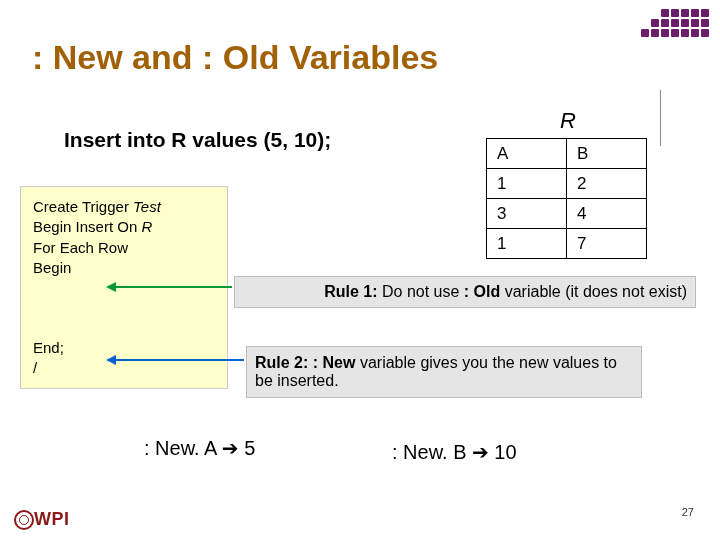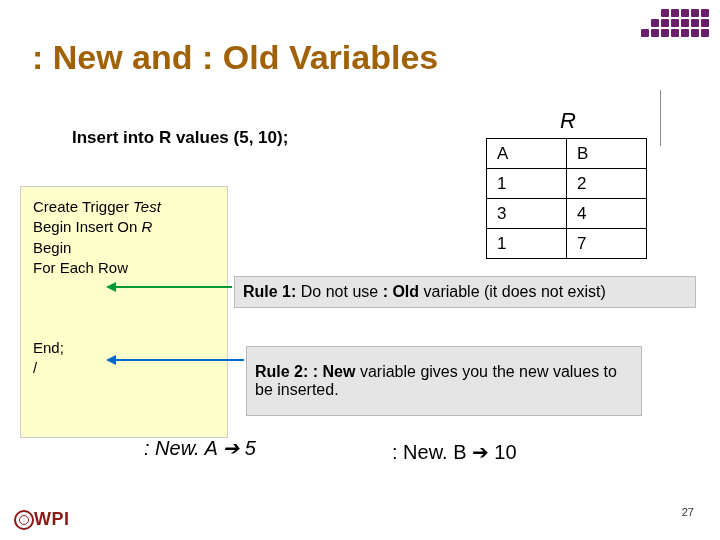--- a/index.html
+++ b/index.html
@@ -28,22 +28,22 @@
     position: absolute;
     top: 38px;
     left: 32px;
     font-size: 34px;
     font-weight: bold;
     color: #a16207;
   }
   .insert-stmt {
     position: absolute;
     top: 128px;
-    left: 72px;
-    font-size: 17px;
+    left: 64px;
+    font-size: 21px;
     font-weight: bold;
     color: #000;
   }
   .table-R-label {
     position: absolute;
     top: 108px;
     left: 560px;
     font-size: 22px;
     font-style: italic;
     color: #000;
@@ -70,48 +70,49 @@
     padding: 4px 10px;
     font-size: 17px;
     background: #fff;
     font-weight: normal;
   }
   .code-box {
     position: absolute;
     top: 186px;
     left: 20px;
     width: 208px;
-    height: 252px;
+    height: 203px;
     background: #ffffcc;
     border: 1px solid #ccc;
     padding: 10px 12px;
     font-size: 15px;
     color: #000;
     line-height: 1.35;
   }
   .code-box .line { white-space: nowrap; }
   .code-box .spacer { height: 20px; }
   .rule1 {
     position: absolute;
     top: 276px;
     left: 234px;
     width: 462px;
     background: #e5e5e5;
     border: 1px solid #bbb;
     padding: 6px 8px;
     font-size: 16px;
+    text-align: right;
   }
   .rule2 {
     position: absolute;
     top: 346px;
     left: 246px;
     width: 396px;
     background: #e5e5e5;
     border: 1px solid #bbb;
-    padding: 16px 8px;
+    padding: 7px 8px;
     font-size: 16px;
   }
   .arrow-r1 {
     position: absolute;
     top: 286px;
     left: 114px;
     width: 118px;
     height: 2px;
     background: #009933;
   }
@@ -137,21 +138,20 @@
     left: -8px; top: -4px;
     border-right: 10px solid #0066cc;
     border-top: 5px solid transparent;
     border-bottom: 5px solid transparent;
   }
   .newA {
     position: absolute;
     top: 436px;
     left: 144px;
     font-size: 20px;
-    font-style: italic;
   }
   .newB {
     position: absolute;
     top: 440px;
     left: 392px;
     font-size: 20px;
   }
   .arrow-glyph { font-family: Arial; }
   .page-num {
     position: absolute;
@@ -248,22 +248,22 @@
   <tr>
     <td>1</td>
     <td>7</td>
   </tr>
 </tbody>
   </table>
 
 <div class="code-box">
   <div class="line"><span>Create Trigger </span><i>Test</i></div>
   <div class="line"><span>Begin Insert On </span><i>R</i></div>
+  <div class="line">For Each Row</div>
   <div class="line">Begin</div>
-  <div class="line">For Each Row</div>
   <div class="spacer"></div>
   <div class="spacer"></div>
   <div class="spacer"></div>
   <div class="line">End;</div>
   <div class="line">/</div>
 </div>
 
 <div class="arrow-r1"></div>
 <div class="arrow-r2"></div>
 

